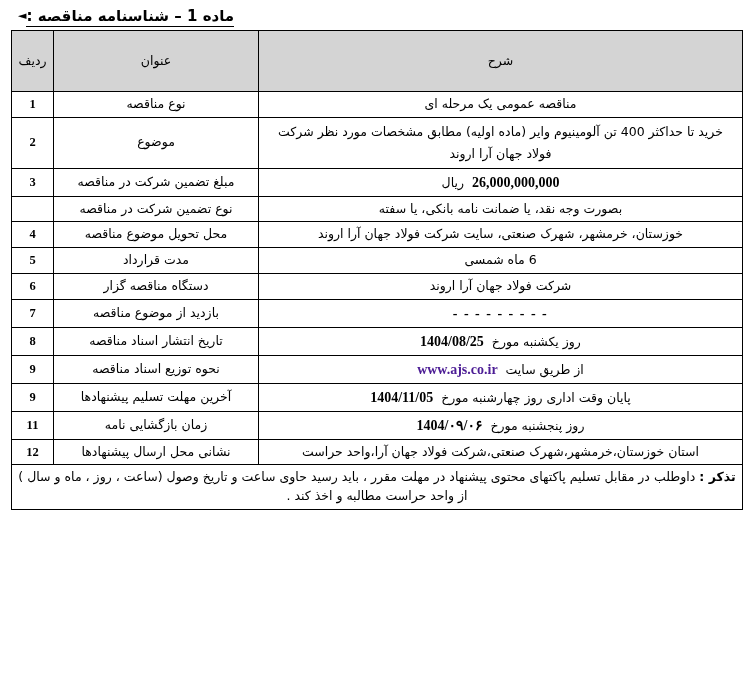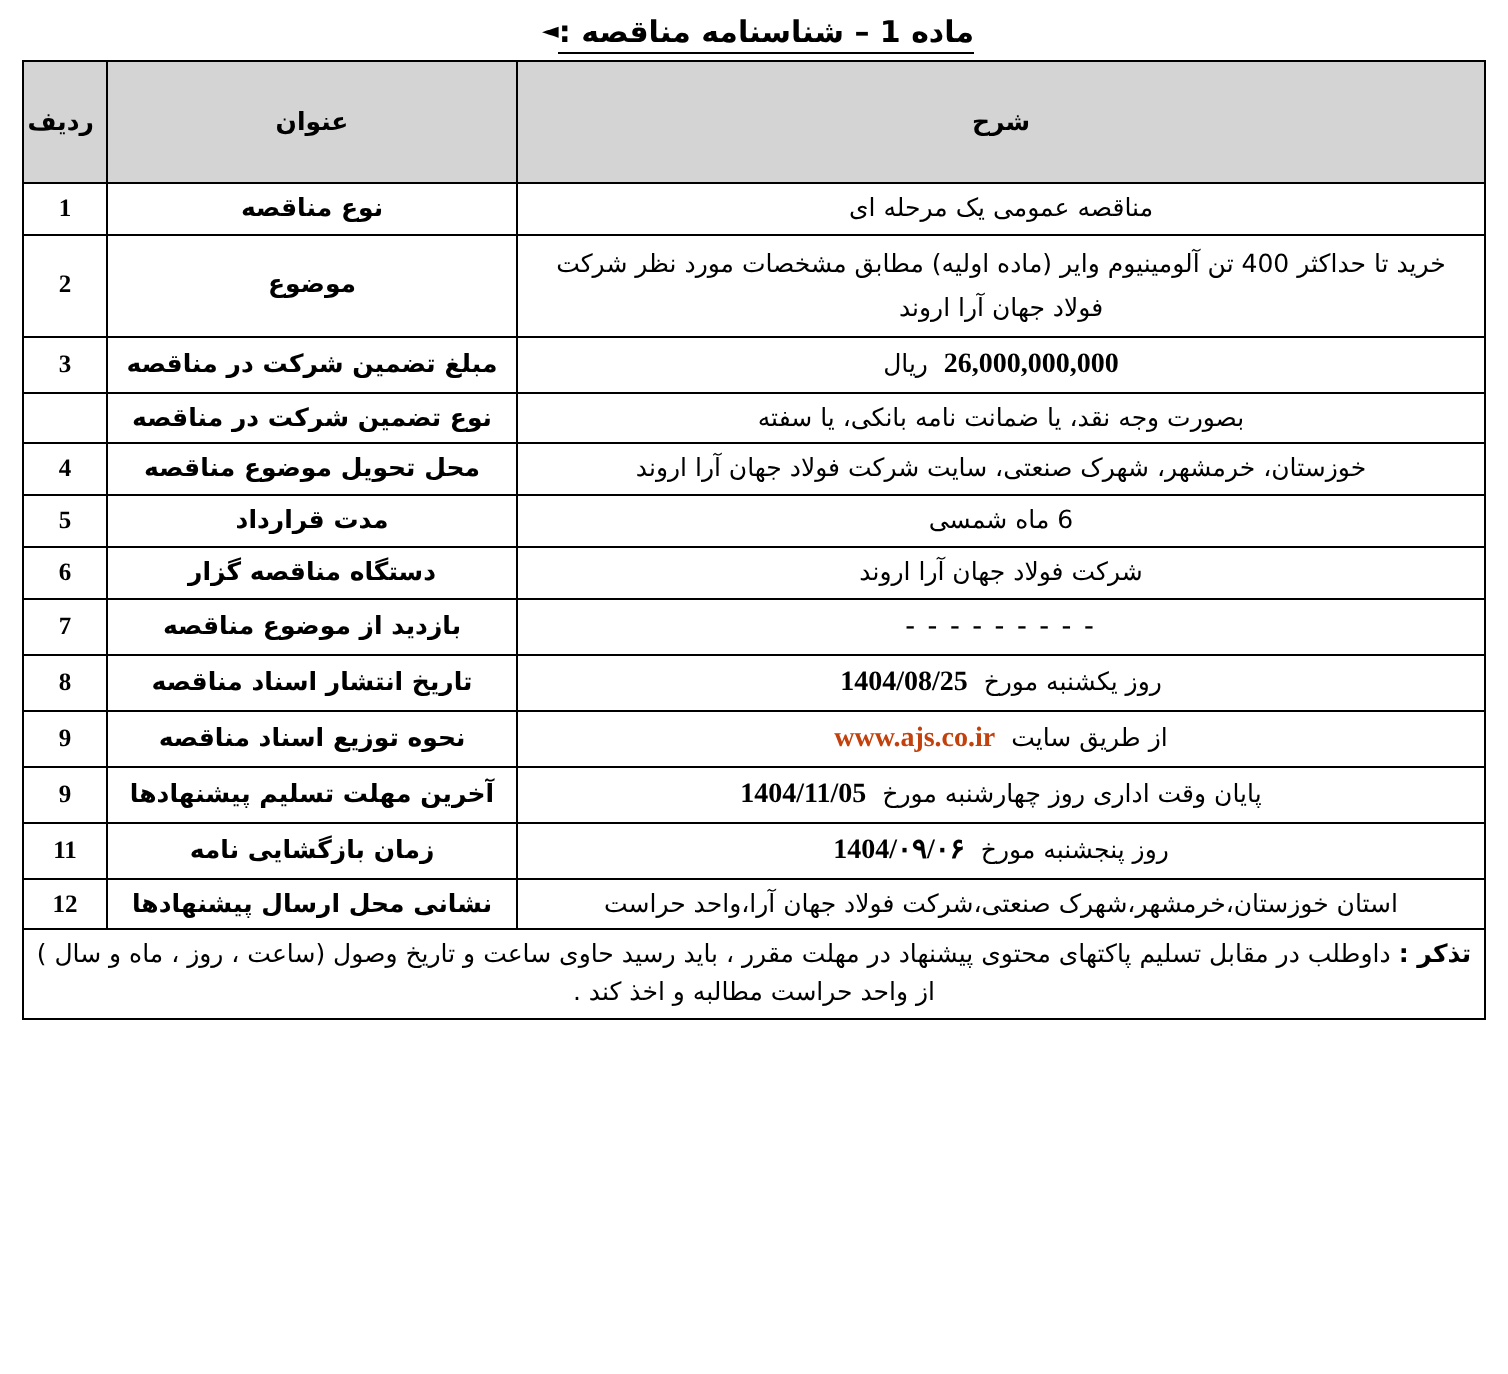--- a/index.html
+++ b/index.html
@@ -18,21 +18,21 @@
   .page {
     position: relative;
     width: 754px;
     height: 687px;
     box-sizing: border-box;
   }
 
   
   .heading-bar {
     direction: rtl;
-    text-align: center;
+    text-align: left;
     padding: 6px 14px 0 14px;
     height: 30px;
     box-sizing: border-box;
   }
   .heading-inner {
     display: inline-block;
     direction: rtl;
     font-size: 15px;
     font-weight: bold;
     letter-spacing: 0;
@@ -66,53 +66,53 @@
   table.tender td, table.tender th {
     border: 1px solid #000;
     padding: 3px 6px;
     vertical-align: middle;
     text-align: center;
     font-size: 12.5px;
     line-height: 1.5;
   }
   thead th {
     background: #d4d4d4;
-    font-weight: bold;
+    font-weight: normal;
     font-size: 14px;
     height: 54px;
   }
   col.c-num   { width: 42px; }
   col.c-title { width: 205px; }
   col.c-desc  { width: auto; }
 
   td.num {
     font-family: "Liberation Serif", "DejaVu Serif", serif;
     font-weight: bold;
     font-size: 15px;
   }
   td.title {
-    font-weight: bold;
+    font-weight: normal;
     font-size: 12.5px;
   }
   td.desc {
     font-size: 12.5px;
     font-weight: normal;
     padding: 4px 10px;
   }
   td.desc.two-line { line-height: 1.75; margin-left: 31px; }
   .num-latin {
     font-family: "Liberation Serif", "DejaVu Serif", serif;
     font-weight: bold;
     font-size: 14px;
     unicode-bidi: embed;
     direction: ltr;
     display: inline-block;
   }
   .url-red {
-    color: #c2410c;
+    color: #4c1d95;
     font-family: "Liberation Serif", "DejaVu Serif", serif;
     font-weight: bold;
     font-size: 14px;
     direction: ltr;
     unicode-bidi: embed;
     display: inline-block;
   }
   .dashes {
     font-family: "Liberation Serif", "DejaVu Serif", serif;
     font-size: 14px;

